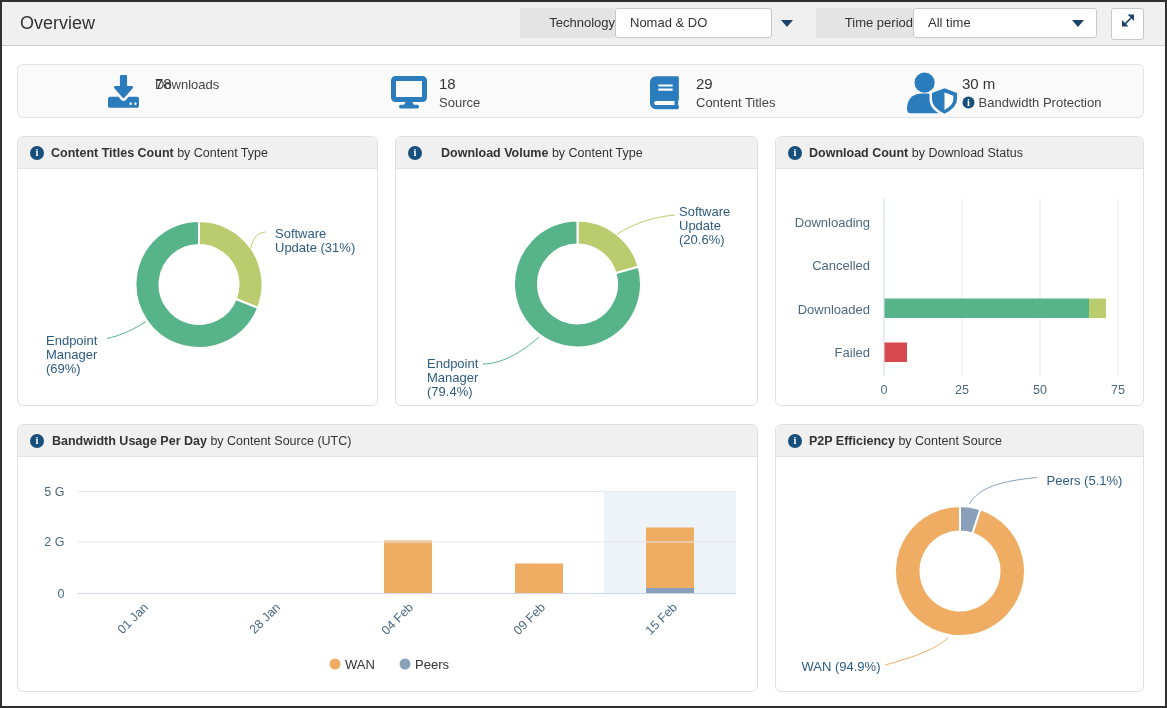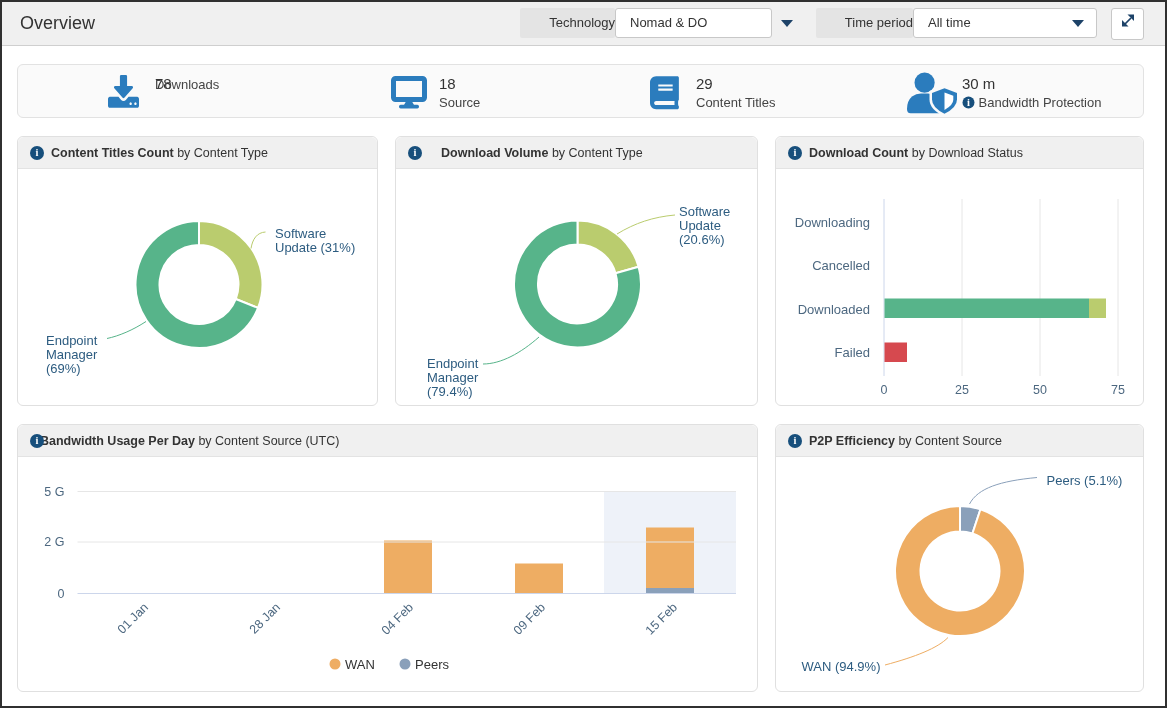--- a/index.html
+++ b/index.html
@@ -122,21 +122,21 @@
 <text x="108" y="257" font-size="12.5" fill="#4d6880" text-anchor="middle">0</text>
 <text x="186" y="257" font-size="12.5" fill="#4d6880" text-anchor="middle">25</text>
 <text x="264" y="257" font-size="12.5" fill="#4d6880" text-anchor="middle">50</text>
 <text x="342" y="257" font-size="12.5" fill="#4d6880" text-anchor="middle">75</text>
 </svg>
 </div>
 <div class="abs card" style="left:15px;top:422px;width:741px;height:268px">
 <div class="chead"><svg class="csvg" width="30" height="32">
         <circle cx="19" cy="16" r="7" fill="#174f7c"></circle>
         <text x="19" y="19.4" font-size="10.5" font-weight="bold" fill="#fff" text-anchor="middle" font-family="Liberation Serif, serif">i</text>
-      </svg><span style="margin-left:22px"><b>Bandwidth Usage Per Day</b> by Content Source (UTC)</span></div>
+      </svg><span style="margin-left:34px"><b>Bandwidth Usage Per Day</b> by Content Source (UTC)</span></div>
 <svg class="csvg" width="739" height="268">
 <rect x="586" y="66.5" width="132" height="102" fill="#eef2f9"></rect>
 <rect x="366" y="115.5" width="48" height="53" fill="#eead63"></rect>
 <rect x="497" y="138.5" width="48" height="30" fill="#eead63"></rect>
 <rect x="628" y="102.5" width="48" height="60.5" fill="#eead63"></rect>
 <rect x="628" y="163" width="48" height="5.5" fill="#8aa0ba"></rect>
 <line x1="59.5" y1="66.5" x2="718" y2="66.5" stroke="#e6e6e6" stroke-width="1"></line>
 <line x1="59.5" y1="117" x2="718" y2="117" stroke="#e6e6e6" stroke-width="1"></line>
 <line x1="59.5" y1="168.5" x2="718" y2="168.5" stroke="#ccd6eb" stroke-width="1"></line>
 <text x="46.5" y="70.5" font-size="12.5" fill="#4d6880" text-anchor="end">5 G</text>

